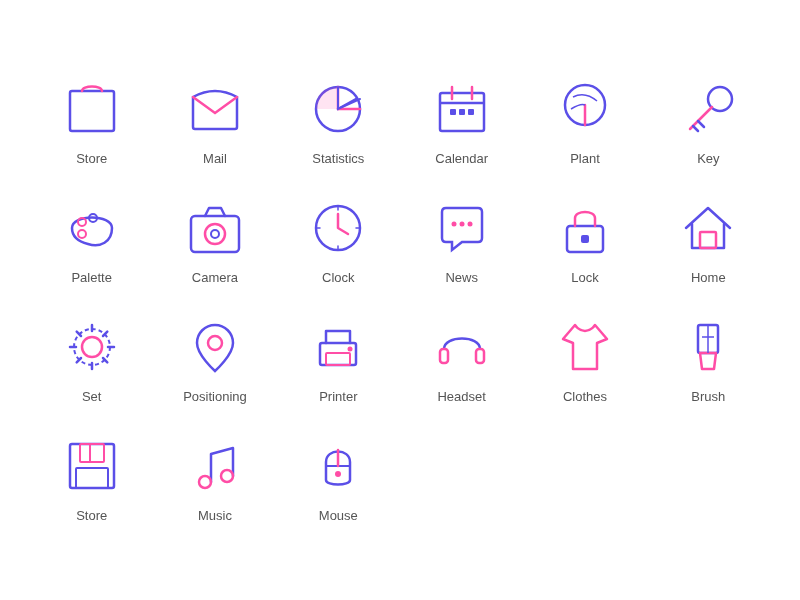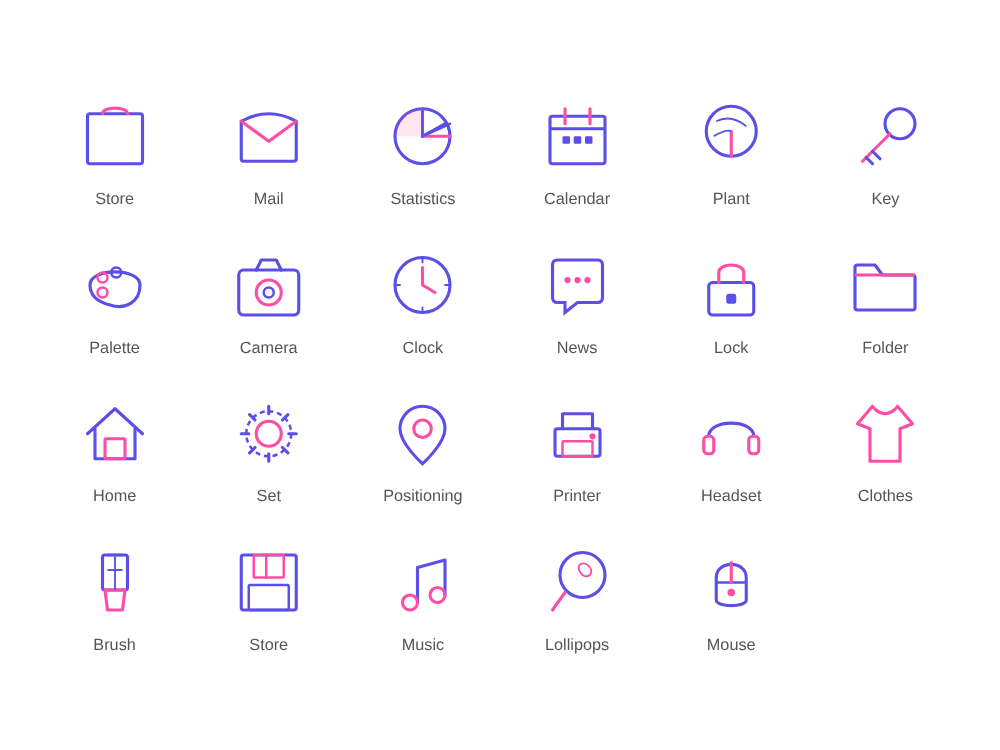--- a/index.html
+++ b/index.html
@@ -148,27 +148,20 @@
 
   <div class="icon-item">
     <svg viewBox="0 0 64 64" fill="none">
       <rect x="14" y="30" width="36" height="26" rx="3" stroke="#5B4FE8" stroke-width="2.5"></rect>
       <path d="M22 30 L22 22 C22 14 42 14 42 22 L42 30" stroke="#FF4DA6" stroke-width="2.5" stroke-linecap="round"></path>
       <rect x="28" y="39" width="8" height="8" rx="2" fill="#5B4FE8"></rect>
     </svg>
     <span class="icon-label">Lock</span>
   </div>
 
-  <div class="icon-item">
-    <svg viewBox="0 0 64 64" fill="none">
-      <path d="M8 22 L8 50 Q8 52 10 52 L54 52 Q56 52 56 50 L56 26 Q56 24 54 24 L30 24 L24 16 L10 16 Q8 16 8 18 Z" stroke="#5B4FE8" stroke-width="2.5" stroke-linejoin="round"></path>
-      <path d="M8 24 L56 24" stroke="#FF4DA6" stroke-width="2.5"></path>
-    </svg>
-    <span class="icon-label">Folder</span>
-  </div>
 
   <div class="icon-item">
     <svg viewBox="0 0 64 64" fill="none">
       <path d="M10 32 L32 12 L54 32" stroke="#5B4FE8" stroke-width="2.5" stroke-linecap="round" stroke-linejoin="round"></path>
       <path d="M16 28 L16 52 L48 52 L48 28" stroke="#5B4FE8" stroke-width="2.5" stroke-linecap="round" stroke-linejoin="round"></path>
       <rect x="24" y="36" width="16" height="16" rx="1" stroke="#FF4DA6" stroke-width="2.5"></rect>
     </svg>
     <span class="icon-label">Home</span>
   </div>
 
@@ -239,28 +232,20 @@
 
   <div class="icon-item">
     <svg viewBox="0 0 64 64" fill="none">
       <path d="M28 48 L28 20 L50 14 L50 42" stroke="#5B4FE8" stroke-width="2.5" stroke-linecap="round" stroke-linejoin="round"></path>
       <circle cx="22" cy="48" r="6" stroke="#FF4DA6" stroke-width="2.5"></circle>
       <circle cx="44" cy="42" r="6" stroke="#FF4DA6" stroke-width="2.5"></circle>
     </svg>
     <span class="icon-label">Music</span>
   </div>
 
-  <div class="icon-item">
-    <svg viewBox="0 0 64 64" fill="none">
-      <circle cx="36" cy="26" r="18" stroke="#5B4FE8" stroke-width="2.5"></circle>
-      <path d="M22 40 L12 54" stroke="#FF4DA6" stroke-width="2.5" stroke-linecap="round"></path>
-      <path d="M36 26 C30 20 34 14 40 18 C46 22 42 30 36 26 Z" stroke="#FF4DA6" stroke-width="1.5" fill="none"></path>
-    </svg>
-    <span class="icon-label">Lollipops</span>
-  </div>
 
   <div class="icon-item">
     <svg viewBox="0 0 64 64" fill="none">
       <path d="M20 28 C20 14 44 14 44 28 L44 46 C44 52 20 52 20 46 Z" stroke="#5B4FE8" stroke-width="2.5"></path>
       <path d="M20 32 L44 32" stroke="#5B4FE8" stroke-width="2"></path>
       <path d="M32 16 L32 32" stroke="#FF4DA6" stroke-width="2.5" stroke-linecap="round"></path>
       <circle cx="32" cy="40" r="3" fill="#FF4DA6"></circle>
     </svg>
     <span class="icon-label">Mouse</span>
   </div>

